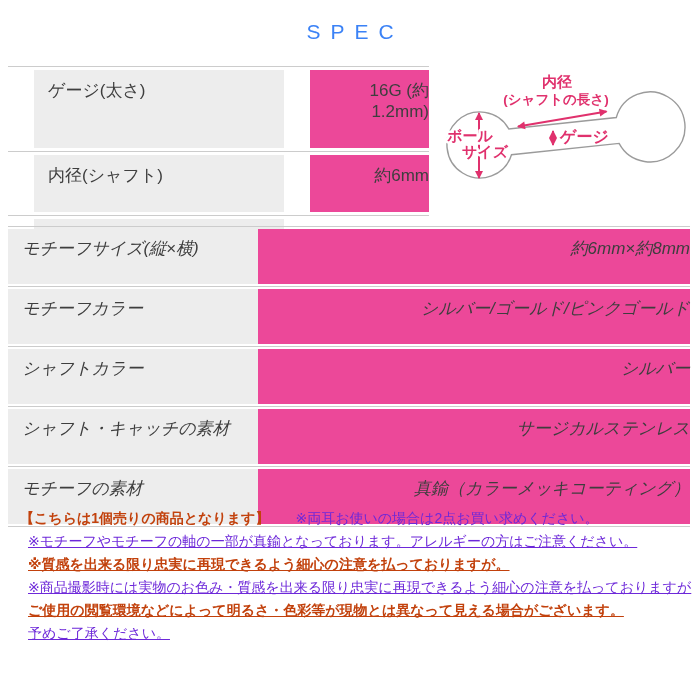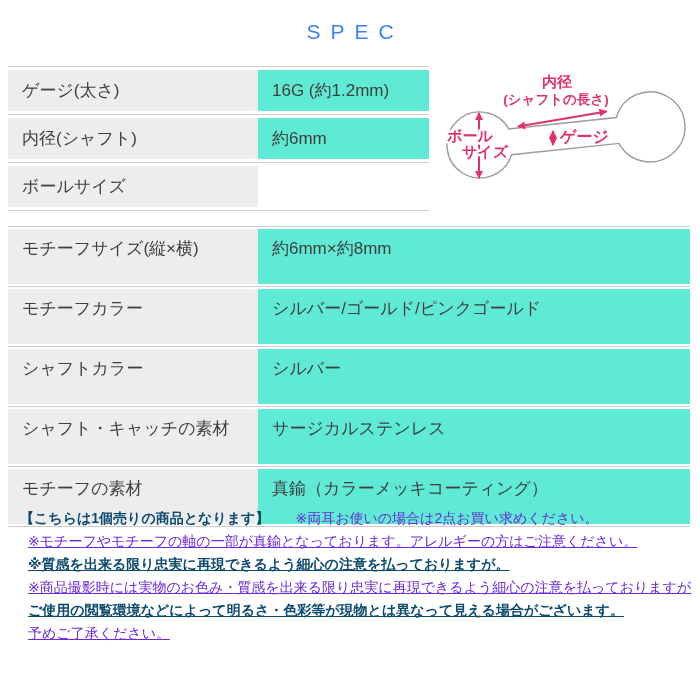--- a/index.html
+++ b/index.html
@@ -12,29 +12,29 @@
     font-size:21px;letter-spacing:10px;text-indent:10px;color:#3b82f6;font-weight:400;
   }
   .spec-table{position:absolute;border-bottom:1px solid #cccccc;box-sizing:border-box;}
   .spec-table.s1{left:8px;top:66px;width:421px;}
   .spec-table.s2{left:8px;top:226px;width:682px;}
   .row{display:flex;border-top:1px solid #cccccc;box-sizing:border-box;}
   .s1 .row{padding:3px 0;}
   .s2 .row{padding:2px 0;}
   .cell{font-size:17px;line-height:21px;box-sizing:border-box;}
   .cell.label{width:250px;flex:0 0 250px;background:#ededed;padding-left:14px;}
-  .cell.value{flex:1;padding-left:14px;background:#5eead4;}
-  .s1 .cell{padding-top:10px;padding-bottom:10px;}
-  .s2 .cell{padding-top:9px;padding-bottom:25px;}
+  .cell.value{flex:1;padding-left:14px;background:#ec4899;text-align:right;}
+  .s1 .cell{padding-top:10px;padding-bottom:26px;margin-left:26px;}
+  .s2 .cell{padding-top:9px;padding-bottom:25px;font-style:italic;}
   .diagram{position:absolute;left:430px;top:55px;width:270px;height:175px;}
   .diagram text{font-family:"Liberation Sans","DejaVu Sans",sans-serif;font-weight:bold;fill:#e0316d;}
   .notes{position:absolute;left:20px;top:507px;width:668px;font-size:14px;line-height:23px;}
   .note-line{white-space:nowrap;}
   .note-line.indent{padding-left:8px;text-decoration:underline;}
-  .accent{color:#0c4a6e;font-weight:bold;}
+  .accent{color:#c2410c;font-weight:bold;}
   .plain{color:#6d28d9;font-weight:normal;}
   .note-gap{display:inline-block;width:26px;}
 </style>
 </head>
 <body>
 
 <div class="page">
 
   <div class="spec-title">SPEC</div>
 

